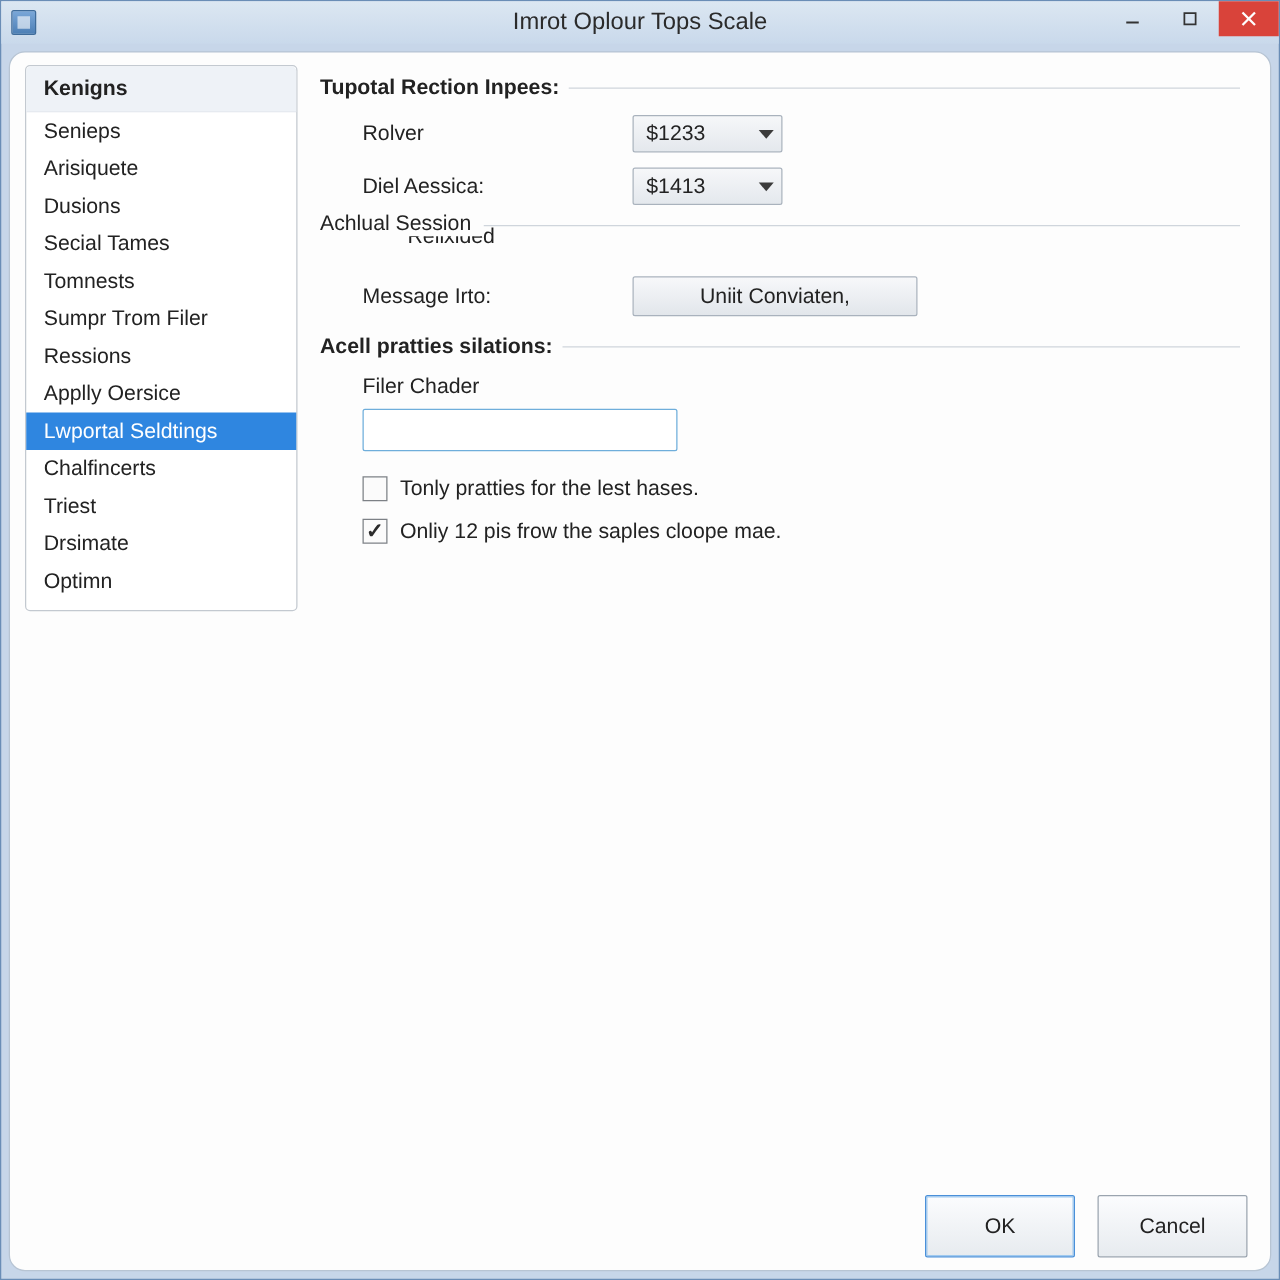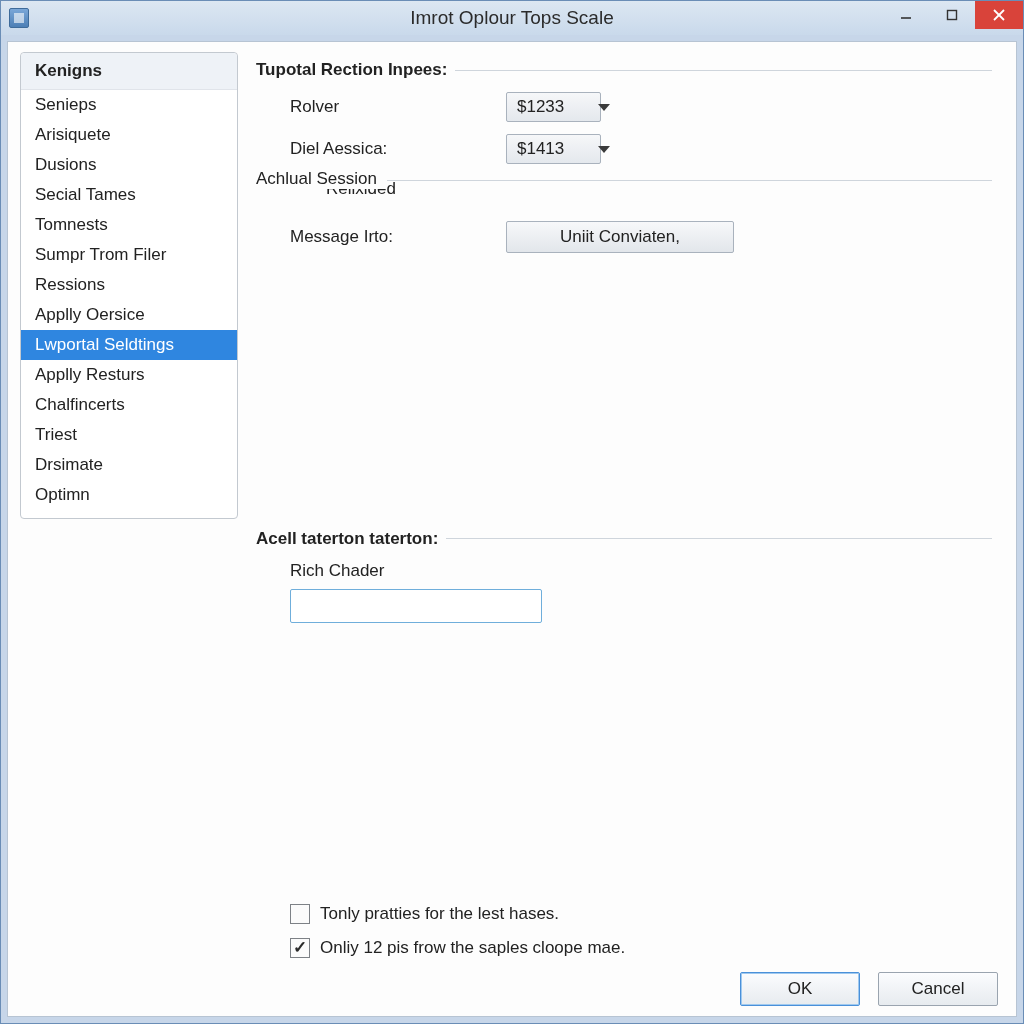--- a/index.html
+++ b/index.html
@@ -70,21 +70,21 @@
     width: 48px;
     font-size: 16px;
   }
 
   
   .client {
     flex: 1;
     margin: 6px;
     background: #fdfdfd;
     border: 1px solid #b7c4d3;
-    border-radius: 0;
+    border-radius: 13px;
     display: flex;
     flex-direction: column;
     padding: 10px 12px 10px 12px;
   }
   .body-row {
     flex: 1;
     display: flex;
     gap: 14px;
     min-height: 0;
   }
@@ -118,21 +118,20 @@
   }
 
   
   .main {
     flex: 1;
     padding: 8px 12px 4px 4px;
     display: flex;
     flex-direction: column;
     gap: 14px;
     overflow: hidden;
-    justify-content: space-between;
   }
   .section-heading {
     font-weight: 700;
     display: flex;
     align-items: center;
     gap: 8px;
     white-space: nowrap;
   }
   .section-heading .rule {
     flex: 1;
@@ -146,21 +145,21 @@
   }
   .form-row {
     display: flex;
     align-items: center;
   }
   .form-row .lbl {
     width: 250px;
     padding-left: 34px;
   }
   .combo {
-    width: 95px;
+    width: 120px;
     height: 30px;
     background: linear-gradient(#f6f7f9, #e4e8ed);
     border: 1px solid #a9b2bd;
     border-radius: 2px;
     display: flex;
     align-items: center;
     padding: 0 6px 0 10px;
     font-size: 17px;
     position: relative;
     gap: 34px;
@@ -301,21 +300,21 @@
 
   
   .buttonbar {
     display: flex;
     justify-content: flex-end;
     gap: 18px;
     padding: 10px 6px 0 0;
   }
   .btn-footer {
     width: 120px;
-    height: 34px;
+    height: 50px;
     background: linear-gradient(#fbfcfe, #e7ebef);
     border: 1px solid #9aa4af;
     border-radius: 2px;
     display: flex; align-items: center; justify-content: center;
     font-size: 17px;
   }
   .btn-footer.default {
     border: 1px solid #4a90d9;
     box-shadow: inset 0 0 0 1px #9fc9ef;
   }
@@ -355,21 +354,20 @@
         <div class="side-header">Kenigns</div>
         <div class="side-item">Senieps</div>
         <div class="side-item">Arisiquete</div>
         <div class="side-item">Dusions</div>
         <div class="side-item">Secial Tames</div>
         <div class="side-item">Tomnests</div>
         <div class="side-item">Sumpr Trom Filer</div>
         <div class="side-item">Ressions</div>
         <div class="side-item">Applly Oersice</div>
         <div class="side-item selected">Lwportal Seldtings</div>
-        <div class="side-item">Applly Resturs</div>
         <div class="side-item">Chalfincerts</div>
         <div class="side-item">Triest</div>
         <div class="side-item">Drsimate</div>
         <div class="side-item">Optimn</div>
       </div>
 
       <div class="main">
 
         <div class="group">
           <div class="section-heading">
@@ -400,27 +398,27 @@
               <span class="lbl">Message Irto:</span>
               <div class="btn" style="min-width:228px">
                 <span>Uniit Conviaten,</span>
               </div>
             </div>
           </div>
         </div>
 
         <div class="group">
           <div class="section-heading">
-            <span>Acell taterton taterton:</span>
+            <span>Acell pratties silations:</span>
             <span class="rule"></span>
           </div>
 
           <div class="rich-row">
             <div class="rich-col">
-              <span>Rich Chader</span>
+              <span>Filer Chader</span>
               <div class="textinput" value=""></div>
             </div>
           </div>
         </div>
 
         <div class="group">
           <div class="opts">
             <div class="chk-line">
               <span class="chk"></span>
               <span>Tonly pratties for the lest hases.</span>

